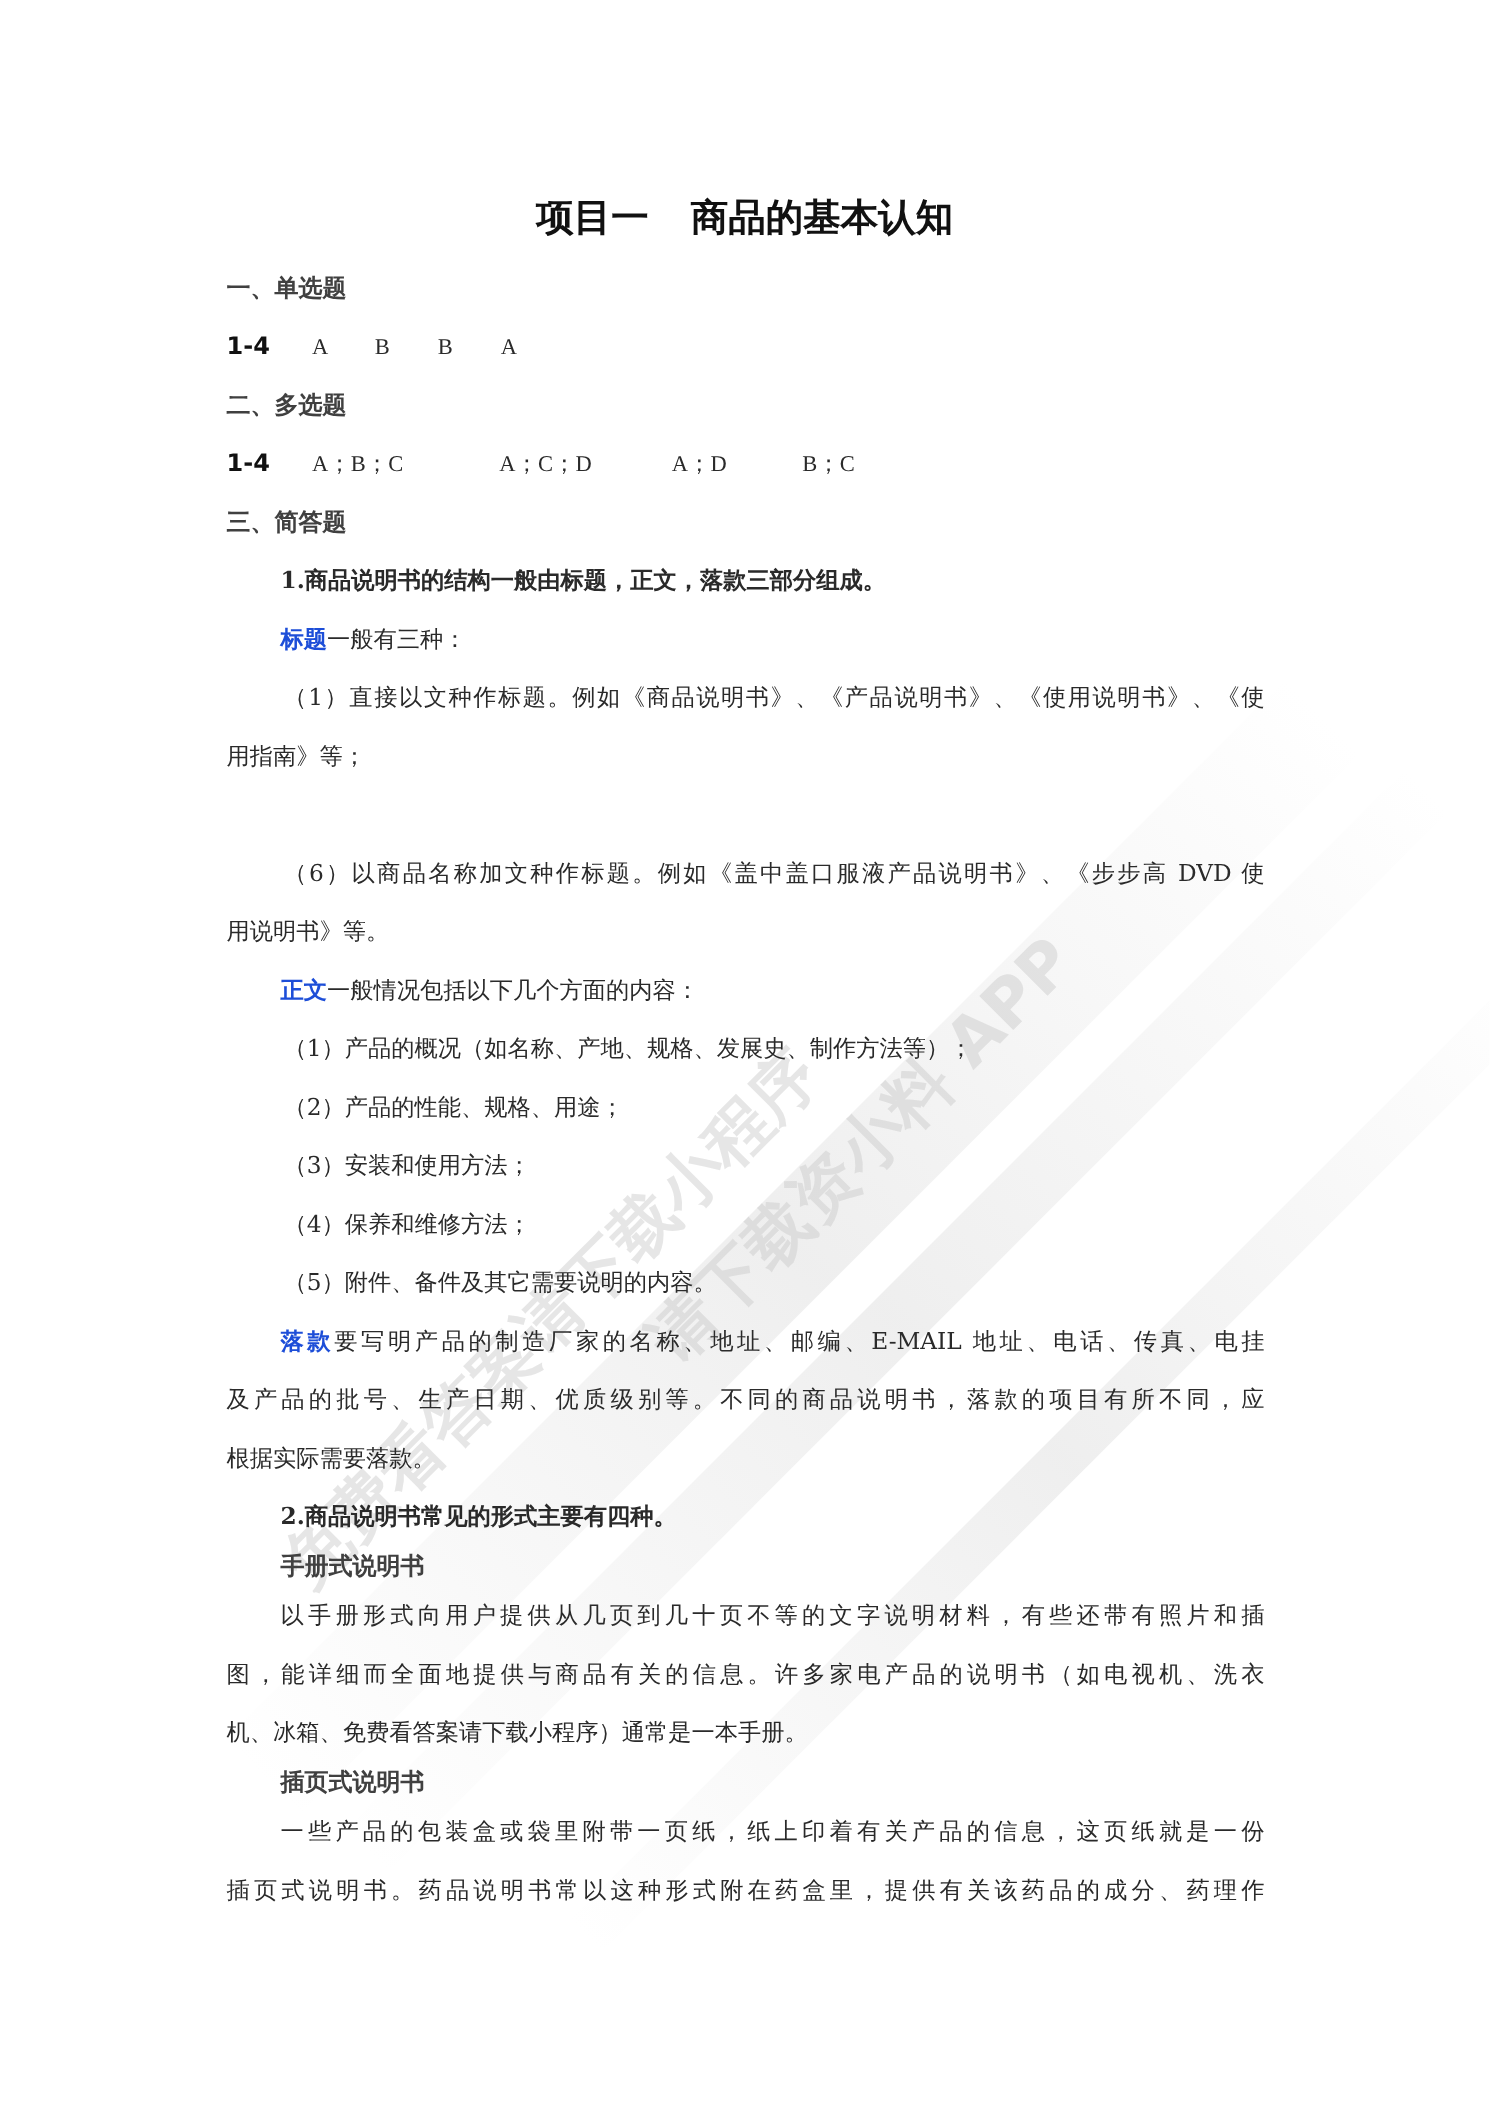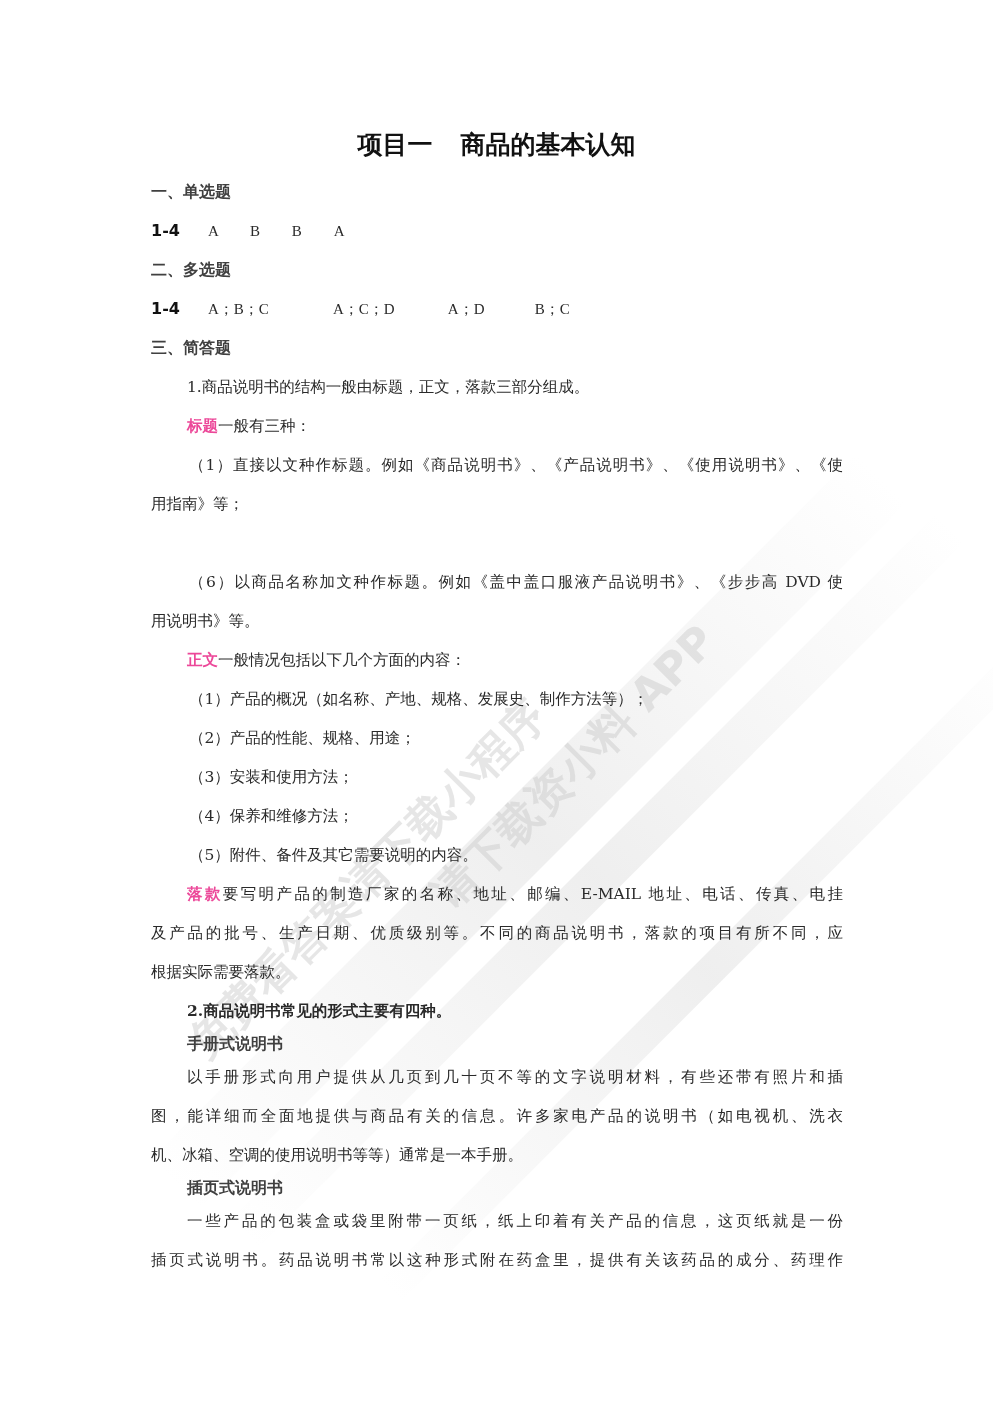--- a/index.html
+++ b/index.html
@@ -13,21 +13,21 @@
   .wm-text { position: absolute; font-family: "DejaVu Sans", sans-serif; font-weight: bold; color: rgba(200,200,200,0.45); transform-origin: left top; white-space: nowrap; }
   .title {
     position: absolute; top: 128px; left: 0; width: 993px; text-align: center;
     font-family: "DejaVu Sans", sans-serif; font-weight: bold; font-size: 25px; color: #111;
   }
   .title .gap { display: inline-block; width: 28px; }
   .line { position: absolute; left: 151px; white-space: nowrap; font-size: 15.5px; color: #2a2a2a; }
   .h { font-family: "DejaVu Sans", sans-serif; font-weight: bold; font-size: 16px; color: #404040; }
   .num { font-family: "DejaVu Sans", sans-serif; font-weight: bold; font-size: 16px; color: #111; display: inline-block; width: 52px; }
   .ans { font-family: "Liberation Serif", serif; font-size: 15px; display: inline-block; }
-  .b { font-family: "DejaVu Sans", sans-serif; font-weight: bold; color: #ec4899; }
+  .b { font-family: "DejaVu Sans", sans-serif; font-weight: bold; color: #1d4ed8; }
   .ind1 { left: 187px; }
   .ind2 { left: 189px; }
   .just { width: 692px; text-align: justify; text-align-last: justify; }
 </style>
 </head>
 <body>
 
 <div class="page">
 
   <div class="watermark-layer">
@@ -57,21 +57,21 @@
   <div class="line" style="top:299px;">
     <span class="num">1-4</span>
     <span class="ans" style="width:120px;">A；B；C</span>
     <span class="ans" style="width:110px;">A；C；D</span>
     <span class="ans" style="width:82px;">A；D</span>
     <span class="ans">B；C</span>
   </div>
 
   <div class="line h" style="top:338px;">三、简答题</div>
 
-  <div class="line ind1" style="top:377px;">1.商品说明书的结构一般由标题，正文，落款三部分组成。</div>
+  <div class="line ind1" style="top:377px;font-weight:bold;">1.商品说明书的结构一般由标题，正文，落款三部分组成。</div>
 
   <div class="line ind1" style="top:416px;">
     <span class="b">标题</span><span>一般有三种：</span>
   </div>
 
   <div class="line ind2 just" style="top:455px;width:654px;">（1）直接以文种作标题。例如《商品说明书》、《产品说明书》、《使用说明书》、《使</div>
   <div class="line" style="top:494px;">用指南》等；</div>
   <div class="line ind2 just" style="top:572px;width:654px;">（6）以商品名称加文种作标题。例如《盖中盖口服液产品说明书》、《步步高 DVD 使</div>
   <div class="line" style="top:611px;">用说明书》等。</div>
 
@@ -89,19 +89,19 @@
     <span class="b">落款</span><span>要写明产品的制造厂家的名称、地址、邮编、E-MAIL 地址、电话、传真、电挂</span>
   </div>
   <div class="line just" style="top:923px;">及产品的批号、生产日期、优质级别等。不同的商品说明书，落款的项目有所不同，应</div>
   <div class="line" style="top:962px;">根据实际需要落款。</div>
 
   <div class="line ind1" style="top:1001px;font-weight:bold;">2.商品说明书常见的形式主要有四种。</div>
 
   <div class="line ind1 h" style="top:1034px;">手册式说明书</div>
   <div class="line just" style="top:1106px;">图，能详细而全面地提供与商品有关的信息。许多家电产品的说明书（如电视机、洗衣</div>
   <div class="line ind1 just" style="top:1067px;width:656px;">以手册形式向用户提供从几页到几十页不等的文字说明材料，有些还带有照片和插</div>
-  <div class="line" style="top:1145px;">机、冰箱、空调的使用说明书等等）通常是一本手册。</div>
+  <div class="line" style="top:1145px;">机、冰箱、免费看答案请下载小程序）通常是一本手册。</div>
 
   <div class="line ind1 h" style="top:1178px;">插页式说明书</div>
   <div class="line ind1 just" style="top:1211px;width:656px;">一些产品的包装盒或袋里附带一页纸，纸上印着有关产品的信息，这页纸就是一份</div>
   <div class="line just" style="top:1250px;">插页式说明书。药品说明书常以这种形式附在药盒里，提供有关该药品的成分、药理作</div>
 
 </div>
 
 </body></html>

